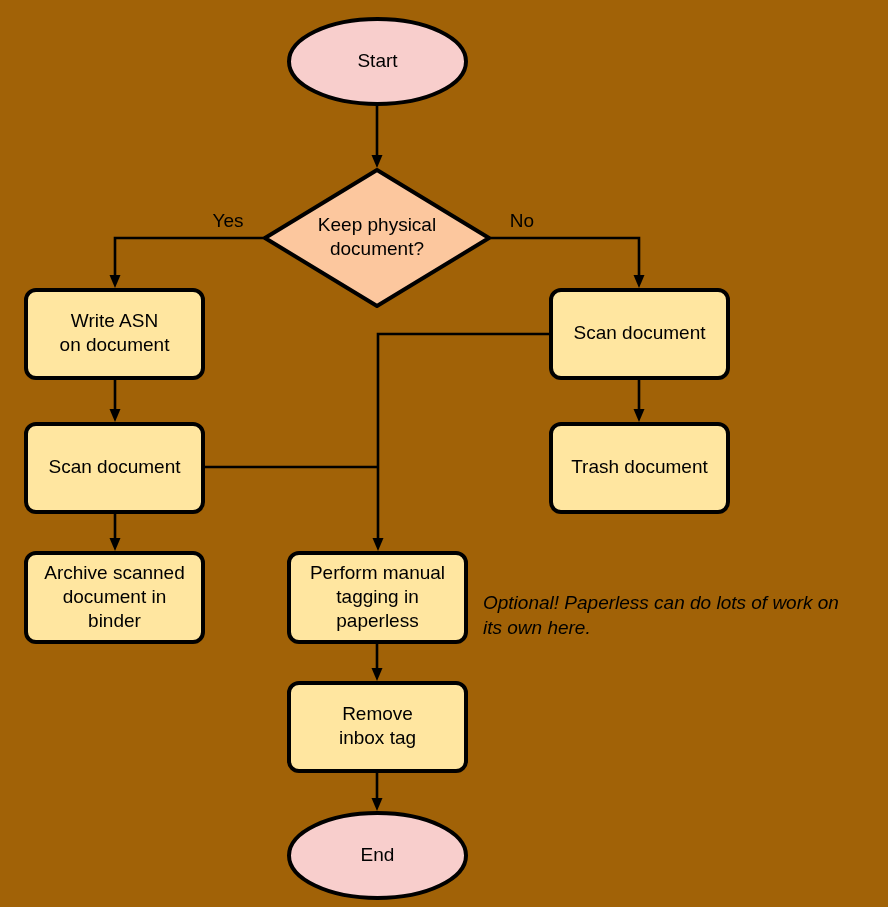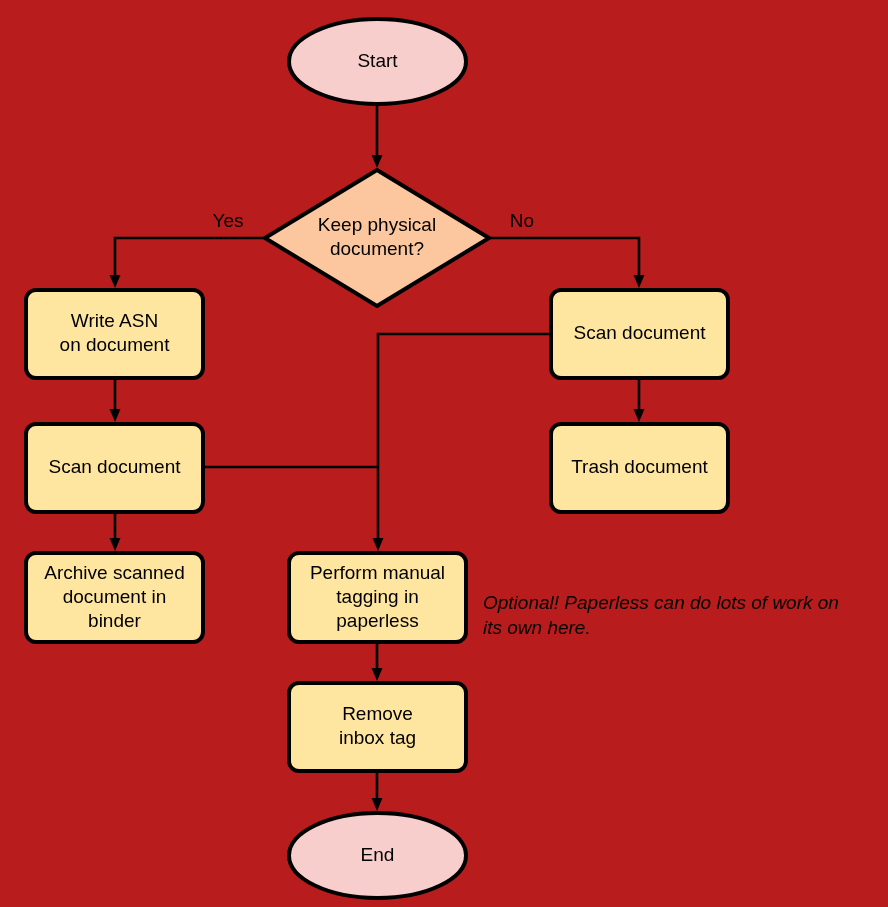--- a/index.html
+++ b/index.html
@@ -11,21 +11,21 @@
   body {
     width: 888px;
     height: 907px;
     font-family: "Liberation Sans", sans-serif;
     overflow: hidden;
   }
   #flowchart-root {
     position: relative;
     width: 888px;
     height: 907px;
-    background: #b91c1c;
+    background: #a16207;
   }
   svg#flow-svg {
     display: block;
     width: 888px;
     height: 907px;
   }
   .node-shape {
     stroke: #000000;
     stroke-width: 4;
     stroke-linejoin: round;

